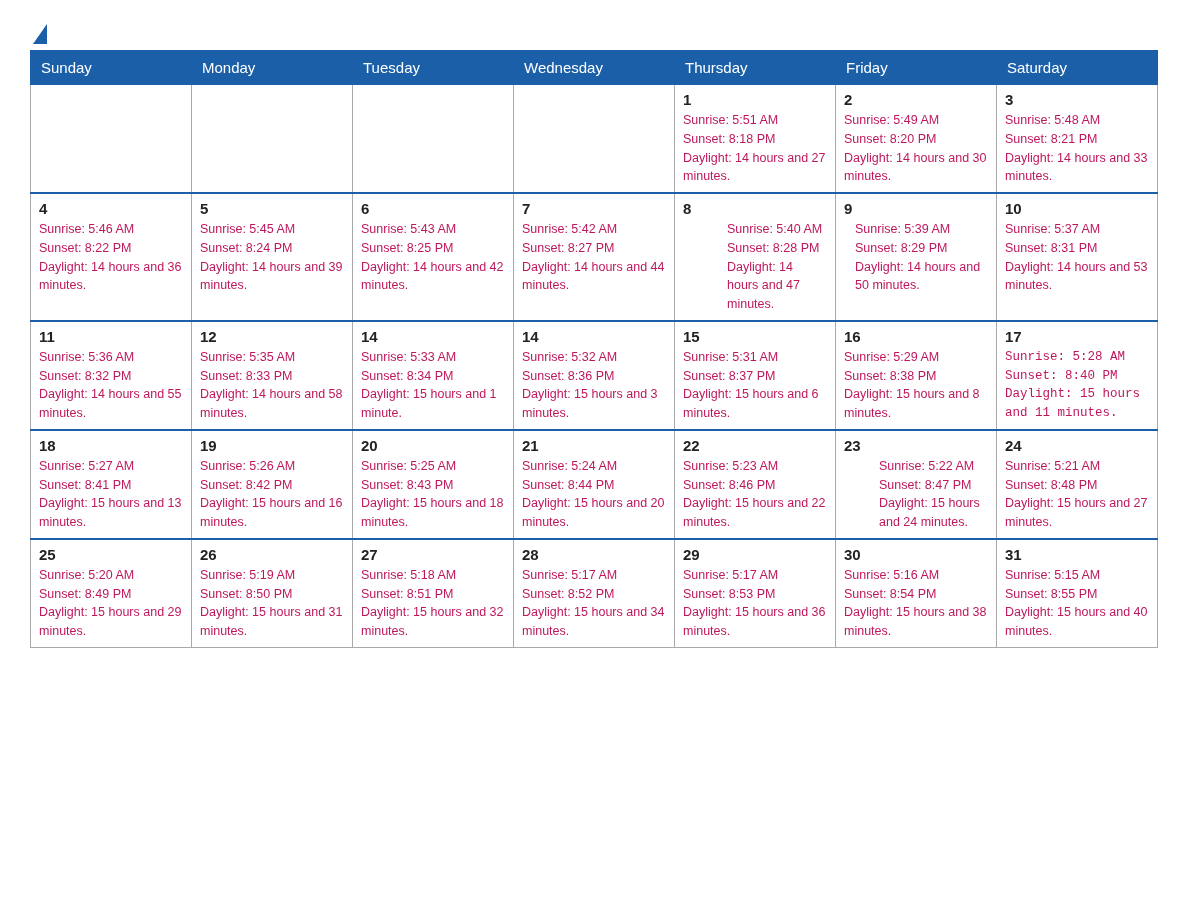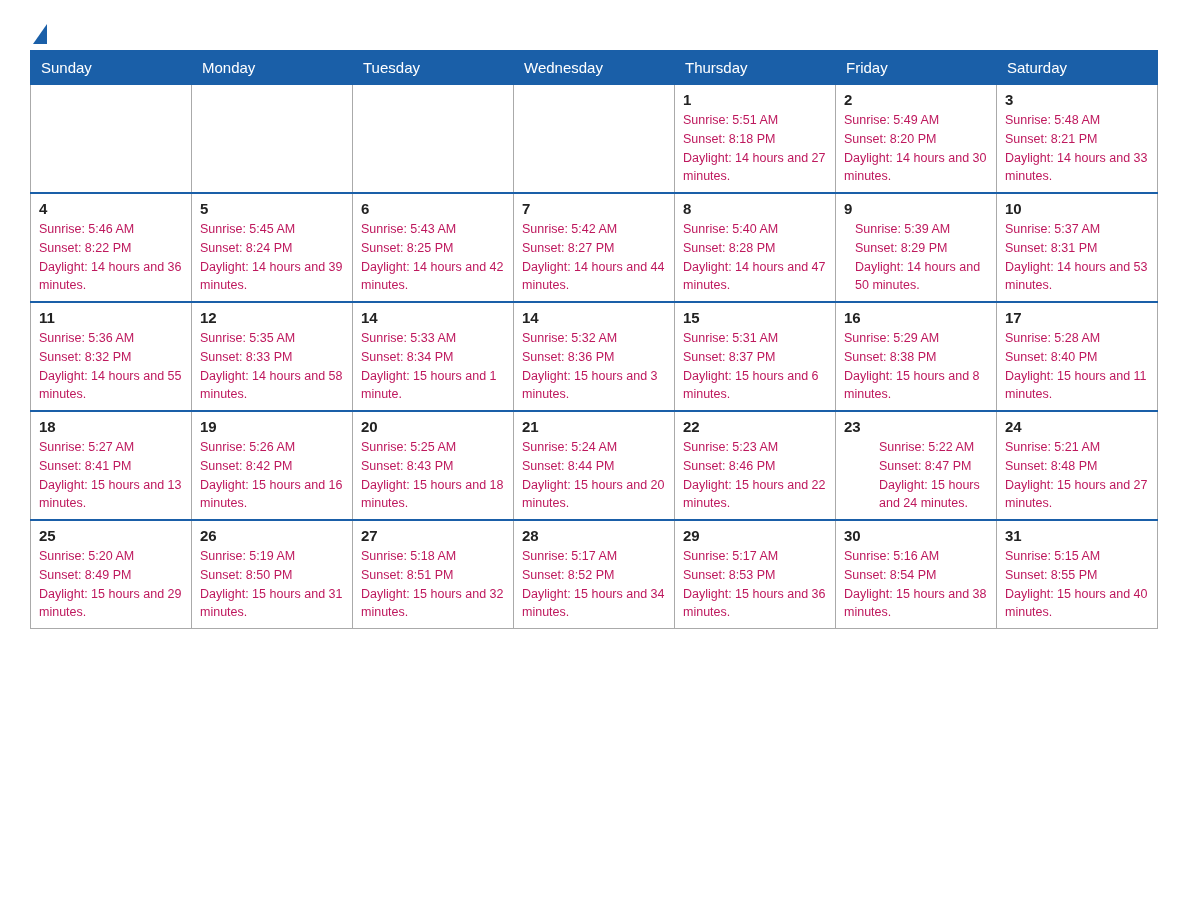--- a/index.html
+++ b/index.html
@@ -179,21 +179,21 @@
 Daylight: 14 hours and 42 minutes.</div>
         </td>
         <td>
           <div class="day-number">7</div>
           <div class="day-info" style="white-space: pre-line;">Sunrise: 5:42 AM
 Sunset: 8:27 PM
 Daylight: 14 hours and 44 minutes.</div>
         </td>
         <td>
           <div class="day-number">8</div>
-          <div class="day-info" style="white-space: pre-line;">Sunrise: 5:40 AM
+          <div class="day-info" style="white-space: pre-line; margin-left: 44px;">Sunrise: 5:40 AM
 Sunset: 8:28 PM
 Daylight: 14 hours and 47 minutes.</div>
         </td>
         <td>
           <div class="day-number">9</div>
           <div class="day-info" style="white-space: pre-line; margin-left: 11px;">Sunrise: 5:39 AM
 Sunset: 8:29 PM
 Daylight: 14 hours and 50 minutes.</div>
         </td>
         <td>
@@ -235,21 +235,21 @@
 Daylight: 15 hours and 6 minutes.</div>
         </td>
         <td>
           <div class="day-number">16</div>
           <div class="day-info" style="white-space: pre-line;">Sunrise: 5:29 AM
 Sunset: 8:38 PM
 Daylight: 15 hours and 8 minutes.</div>
         </td>
         <td>
           <div class="day-number">17</div>
-          <div class="day-info" style="white-space: pre-line;">Sunrise: 5:28 AM
+          <div class="day-info" style="white-space: pre-line; font-family: Liberation Mono, monospace;">Sunrise: 5:28 AM
 Sunset: 8:40 PM
 Daylight: 15 hours and 11 minutes.</div>
         </td>
       </tr>
       <tr>
         <td>
           <div class="day-number">18</div>
           <div class="day-info" style="white-space: pre-line;">Sunrise: 5:27 AM
 Sunset: 8:41 PM
 Daylight: 15 hours and 13 minutes.</div>

